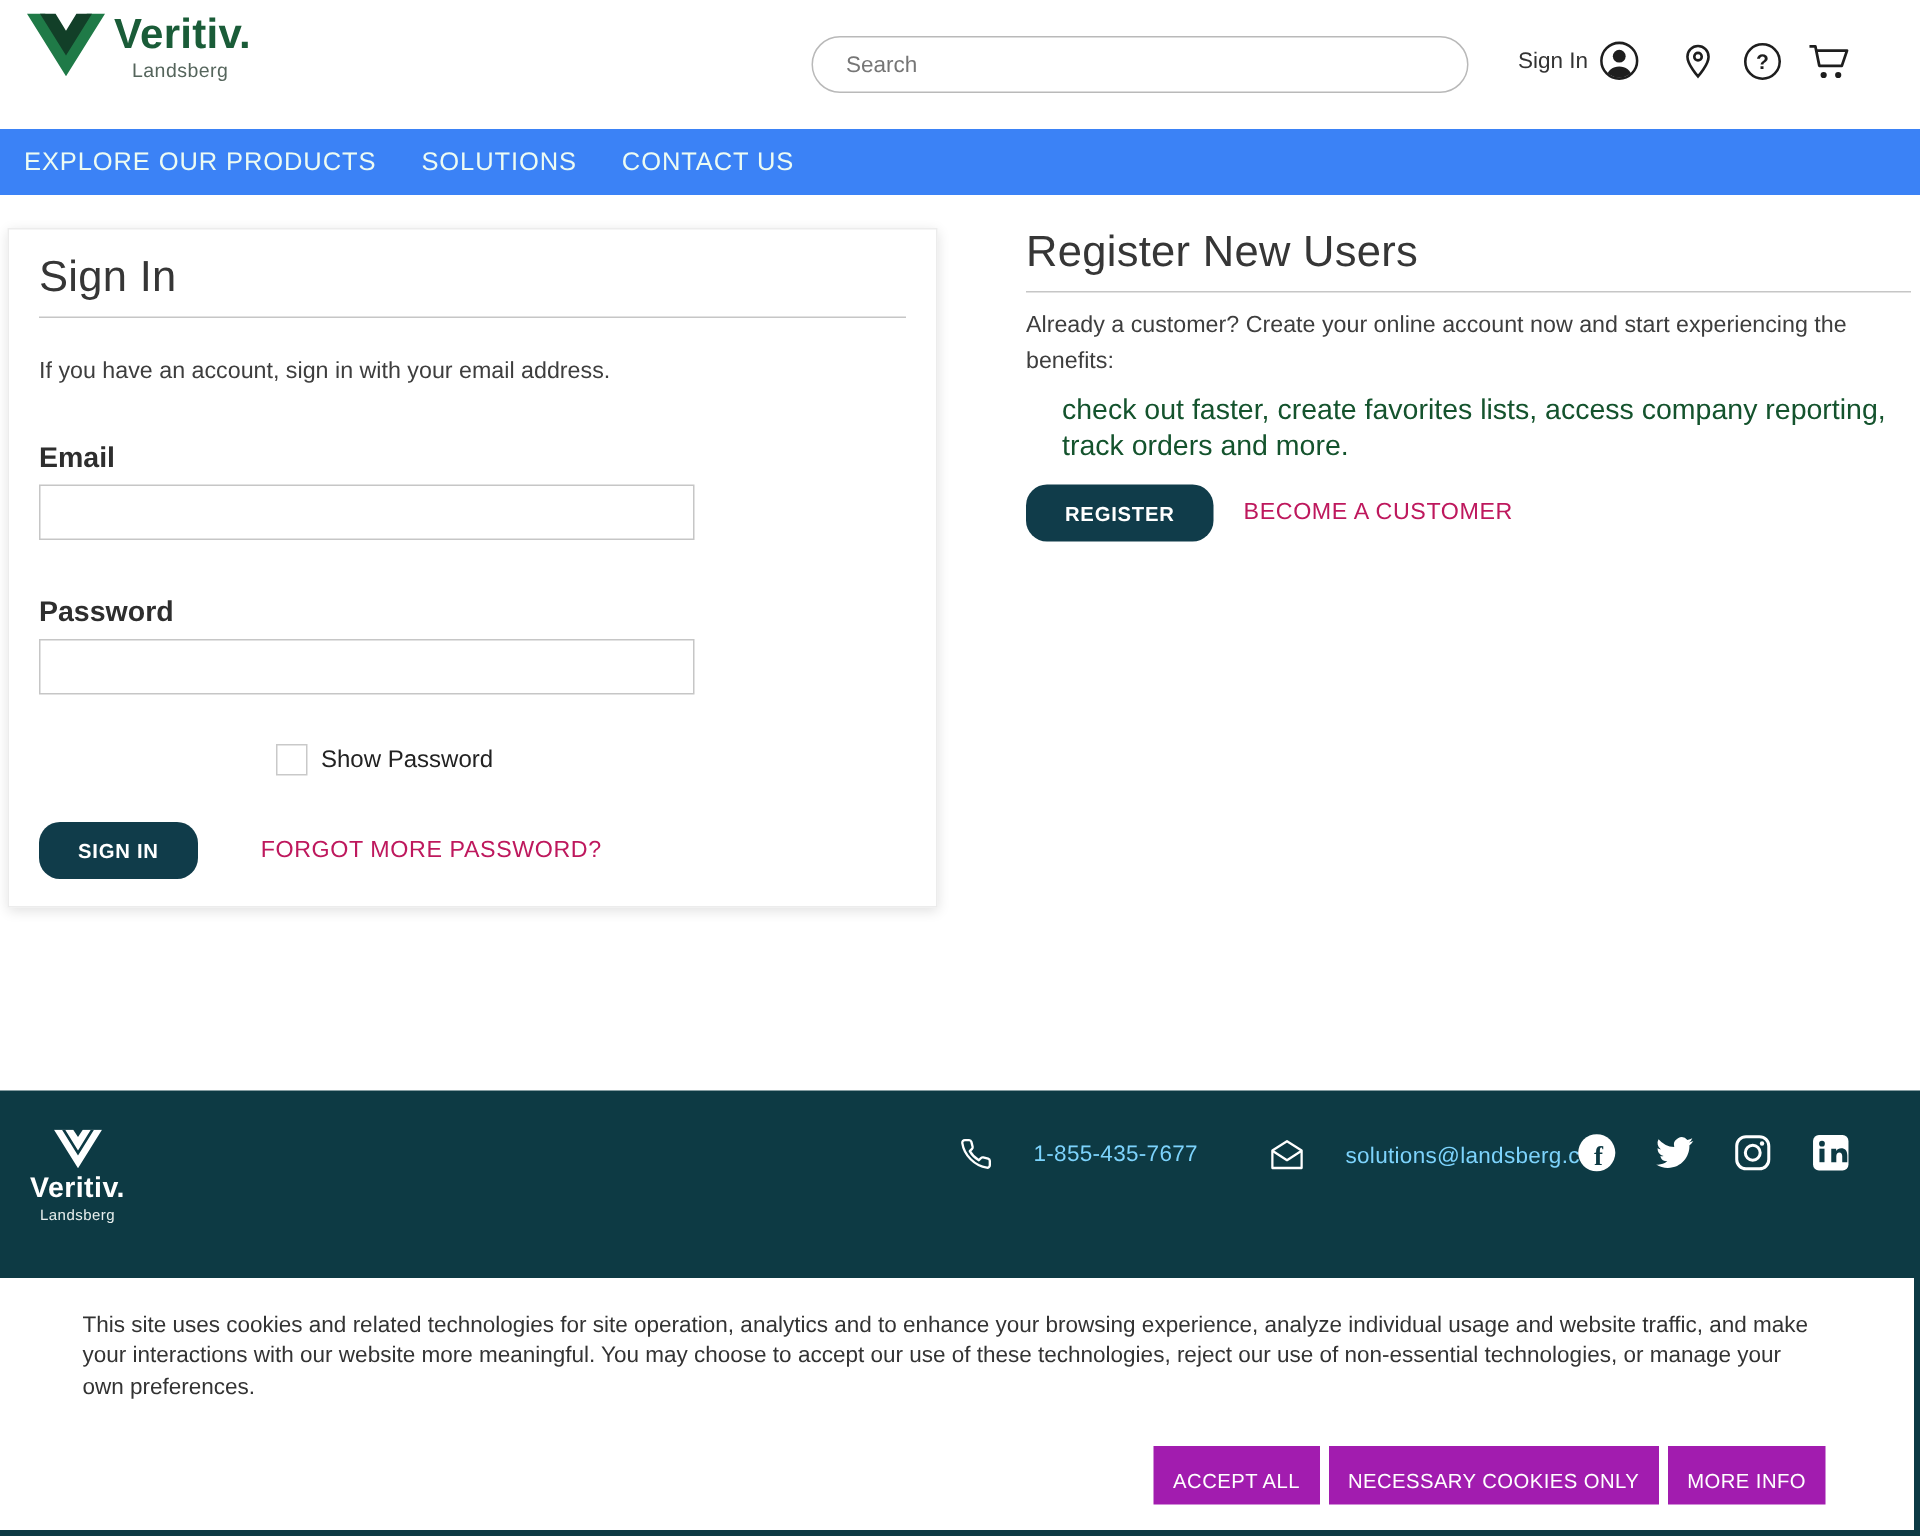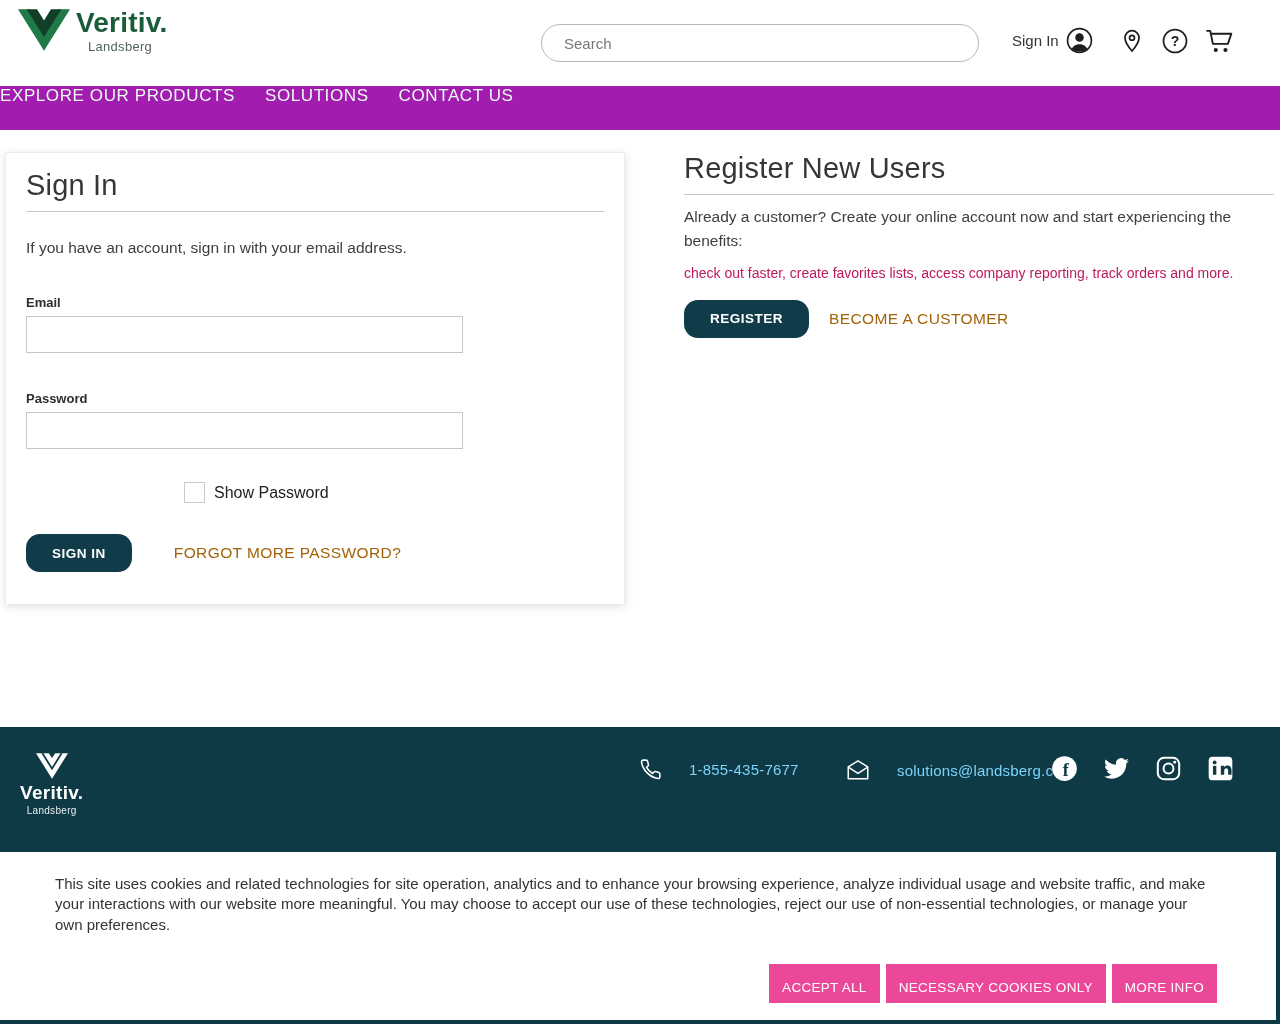--- a/index.html
+++ b/index.html
@@ -16,62 +16,62 @@
   .search-input { width:100%; height:100%; border:1px solid #b9b9b9; border-radius:20px; padding:0 22px; font-size:15px; color:#0c4a6e; outline:none; font-family:"Liberation Sans",sans-serif; }
   .search-input::placeholder { color:#767676; }
   .hdr-signin { position:absolute; left:1012px; top:27px; display:flex; align-items:center; cursor:pointer; }
   .hdr-signin-label { font-size:15px; color:#333; margin-right:7px; }
   .hdr-icon { position:absolute; top:28px; width:26px; height:26px; cursor:pointer; }
   .icon-pin { left:1119px; }
   .icon-help { left:1162px; }
   .icon-cart { left:1204px; top:27px; width:30px; height:28px; }
 
   
-  .nav { height:44px; background:#a21caf; display:flex; align-items:flex-start; }
+  .nav { height:44px; background:#3b82f6; display:flex; align-items:center; padding-left:16px; }
   .nav-item { color:#ecfbf3; font-size:17px; letter-spacing:0.6px; margin-right:30px; cursor:pointer; }
 
   
   .main { position:relative; height:597px; background:#fff; }
   .signin-card { position:absolute; left:5px; top:22px; width:620px; height:453px; background:#fff; border:1px solid #ececec; box-shadow:0 2px 8px rgba(0,0,0,0.12); padding:16px 20px; }
   .panel-title { font-size:29px; font-weight:500; color:#363636; letter-spacing:0.2px; }
   .panel-hr { border:none; border-top:1px solid #c6c6c6; margin-top:9px; }
   .signin-intro { margin-top:27px; font-size:15.5px; color:#3e3e3e; }
-  .field-label { display:block; margin-top:38px; font-size:13px; font-weight:bold; color:#2e2e2e; }
+  .field-label { display:block; margin-top:38px; font-size:19px; font-weight:bold; color:#2e2e2e; }
   .text-input { display:block; margin-top:6px; width:437px; height:37px; border:1px solid #c6c6c6; background:#fff; font-size:15px; padding:0 10px; color:#333; outline:none; font-family:"Liberation Sans",sans-serif; }
   .showpw-row { margin-top:33px; margin-left:158px; display:flex; align-items:center; }
   .checkbox { width:21px; height:21px; border:1px solid #c9c9c9; background:#fff; cursor:pointer; flex:none; }
   .showpw-label { margin-left:9px; font-size:16px; font-weight:500; color:#222; }
   .signin-actions { margin-top:31px; display:flex; align-items:center; }
   .btn-teal { height:38px; background:#103c4a; color:#fff; border:none; border-radius:14px; font-size:13.5px; font-weight:bold; letter-spacing:0.5px; padding:0 26px; cursor:pointer; font-family:"Liberation Sans",sans-serif; }
-  .link-teal { color:#a16207; font-size:15.5px; letter-spacing:0.4px; text-decoration:none; cursor:pointer; }
+  .link-teal { color:#be185d; font-size:15.5px; letter-spacing:0.4px; text-decoration:none; cursor:pointer; }
   .forgot-link { margin-left:42px; }
 
   .register-col { position:absolute; left:684px; top:22px; width:590px; }
   .register-intro { margin-top:10px; font-size:15.5px; color:#3e3e3e; line-height:23.5px; }
-  .register-benefits { margin-top:10px; font-size:14px; color:#be185d; line-height:23.5px; }
+  .register-benefits { margin-top:10px; font-size:19px; color:#14532d; line-height:23.5px;margin-left:24px; }
   .register-actions { margin-top:14px; display:flex; align-items:center; }
   .become-link { margin-left:20px; }
 
   
   .bottom { position:relative; height:297px; background:#0d3a44; }
   .footer-logo { position:absolute; left:20px; top:26px; display:flex; flex-direction:column; align-items:center; }
   .footer-brand { font-size:19px; font-weight:bold; color:#fff; margin-top:3px; letter-spacing:0.3px; }
   .footer-sub { font-size:10px; color:#e8efee; margin-top:1px; letter-spacing:0.3px; }
   .footer-contact { position:absolute; top:30px; display:flex; align-items:center; }
   .fc-phone { left:638px; }
   .fc-email { left:845px; }
   .footer-contact svg { flex:none; }
   .footer-contact-text { margin-left:26px; color:#7dd3fc; font-size:15px; letter-spacing:0.2px;text-align:center; }
   .socials { position:absolute; left:1051px; top:28px; display:flex; gap:25px; }
   .social-icon { width:27px; height:27px; cursor:pointer; }
 
   .cookie-banner { position:absolute; left:0; right:4px; top:125px; height:168px; background:#fff; }
   .cookie-text { position:absolute; left:55px; top:22px; width:1160px; font-size:15px; line-height:20.3px; color:#333; }
   .cookie-actions { position:absolute; right:59px; bottom:17px; display:flex; gap:6px; }
-  .btn-blue { height:39px; background:#ec4899; color:#fff; border:none; font-size:13.5px; letter-spacing:0.3px; padding:16px 13px; cursor:pointer; font-family:"Liberation Sans",sans-serif; }
+  .btn-blue { height:39px; background:#a21caf; color:#fff; border:none; font-size:13.5px; letter-spacing:0.3px; padding:16px 13px; cursor:pointer; font-family:"Liberation Sans",sans-serif; }
 </style>
 </head>
 <body>
 
 <div class="header">
   <div class="logo">
     <svg class="logo-mark" viewBox="0 0 60 48">
       <path d="M0 0 L14 0 L30 26 L46 0 L60 0 L30 48 Z" fill="#1f7a47"></path>
       <path d="M10 0 L22 0 L30 13 L38 0 L50 0 L30 32 Z" fill="#123f28"></path>
     </svg>

